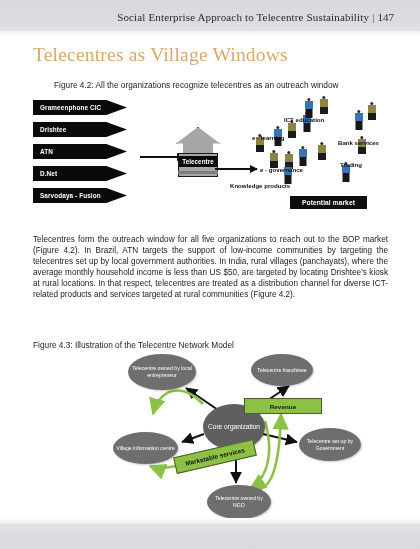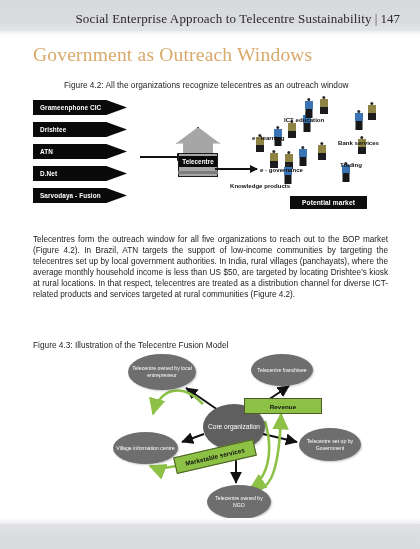--- a/index.html
+++ b/index.html
@@ -25,40 +25,40 @@
     position:absolute;left:0;top:524px;width:420px;height:25px;
     background:linear-gradient(#e2e3e6 0%,#dcdde0 40%,#d9dadd 100%);
   }
   .band-bot-shadow{
     position:absolute;left:0;top:518px;width:420px;height:6px;
     background:linear-gradient(#ffffff 0%,#f6f6f7 50%,#ebecee 100%);
   }
 
   
   .runhead{
-    position:absolute;right:20px;top:11px;
+    position:absolute;right:26px;top:11px;
     font-family:"Liberation Serif", serif;
-    font-size:13px;color:#2b2b2b;letter-spacing:.15px;white-space:nowrap;
+    font-size:11px;color:#2b2b2b;letter-spacing:.15px;white-space:nowrap;
   }
   .runhead .sep{padding:0 3px;color:#555;}
   .runhead .pg{letter-spacing:0;}
 
   
   .sec-title{
     position:absolute;left:33px;top:44px;
     font-family:"Liberation Serif", serif;
     font-size:19.5px;color:#d8a96a;letter-spacing:.2px;white-space:nowrap;
   }
 
   
   .caption{
     position:absolute;
     font-size:8.3px;color:#1d1d1d;white-space:nowrap;
   }
-  .cap42{left:48px;top:80px;padding-left:16px;}
+  .cap42{left:38px;top:80px;padding-left:16px;}
   .cap43{left:33px;top:340px;}
 
   
   .body-par{
     position:absolute;left:33px;top:234px;width:355px;
     font-size:8.2px;line-height:11px;color:#1b1b1b;
     text-align:justify;
   }
 
   
@@ -193,21 +193,21 @@
 
 <div class="page">
 
   <div class="band-top"></div>
   <div class="band-top-shadow"></div>
 
   <div class="runhead">
     <span>Social  Enterprise Approach to Telecentre Sustainability</span><span class="sep">|</span><span class="pg">147</span>
   </div>
 
-  <div class="sec-title">Government as Outreach Windows</div>
+  <div class="sec-title">Telecentres as Village Windows</div>
 
   <div class="caption cap42">Figure 4.2: All the organizations recognize telecentres as an outreach window</div>
 
   <div class="fig42">
 
     <div class="orgbox o1">
       <div class="shape"></div>
       <div class="lbl">Grameenphone CIC</div>
     </div>
     <div class="orgbox o2">
@@ -326,21 +326,21 @@
           <div class="crowd-lbl" style="left: 8px; top: 70px;">e - governance</div>
           <div class="crowd-lbl" style="left: -22px; top: 86px;">Knowledge products</div>
         </div>
     </div>
 
     <div class="potmkt">Potential market</div>
   </div>
 
   <div class="body-par">Telecentres form the outreach window for all five organizations to reach out to the BOP market (Figure 4.2). In Brazil, ATN targets the support of low-income communities by targeting the telecentres set up by local government authorities. In India, rural villages (panchayats), where the average monthly household income is less than US $50, are targeted by locating Drishtee's kiosk at rural locations. In that respect, telecentres are treated as a distribution channel for diverse ICT-related products and services targeted at rural communities (Figure 4.2).</div>
 
-  <div class="caption cap43">Figure 4.3: Illustration of the Telecentre Fusion Model</div>
+  <div class="caption cap43">Figure 4.3: Illustration of the Telecentre Network Model</div>
 
   <div class="fig43">
     <svg viewBox="0 0 420 172">
       <defs>
         <marker id="ab" markerWidth="7" markerHeight="7" refX="5.6" refY="3" orient="auto">
           <path d="M0,0 L6,3 L0,6 z" fill="#111"></path>
         </marker>
         <marker id="ag" markerWidth="8" markerHeight="8" refX="6" refY="3.2" orient="auto">
           <path d="M0,0 L6.6,3.2 L0,6.4 z" fill="#8cc145"></path>
         </marker>

